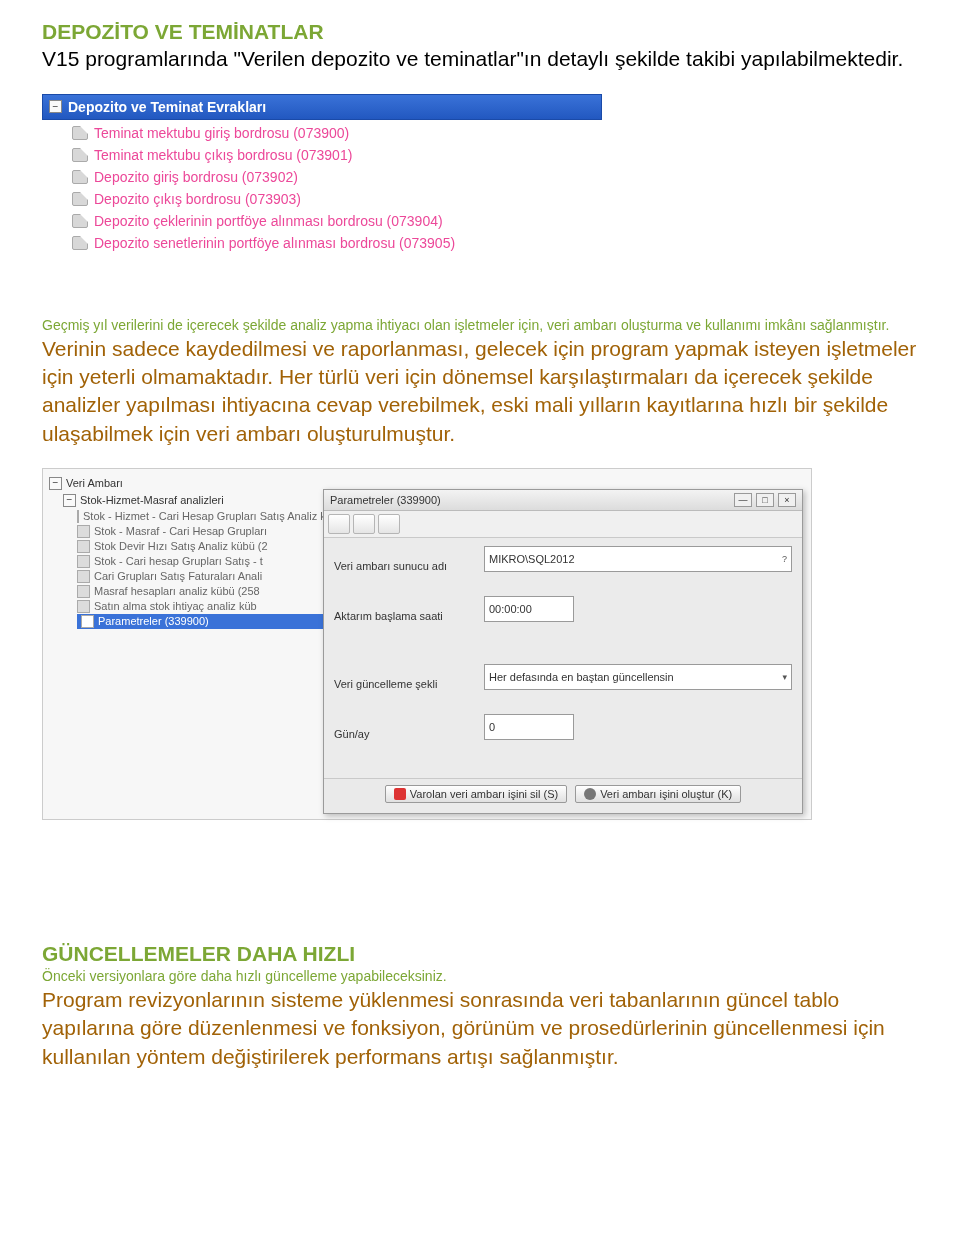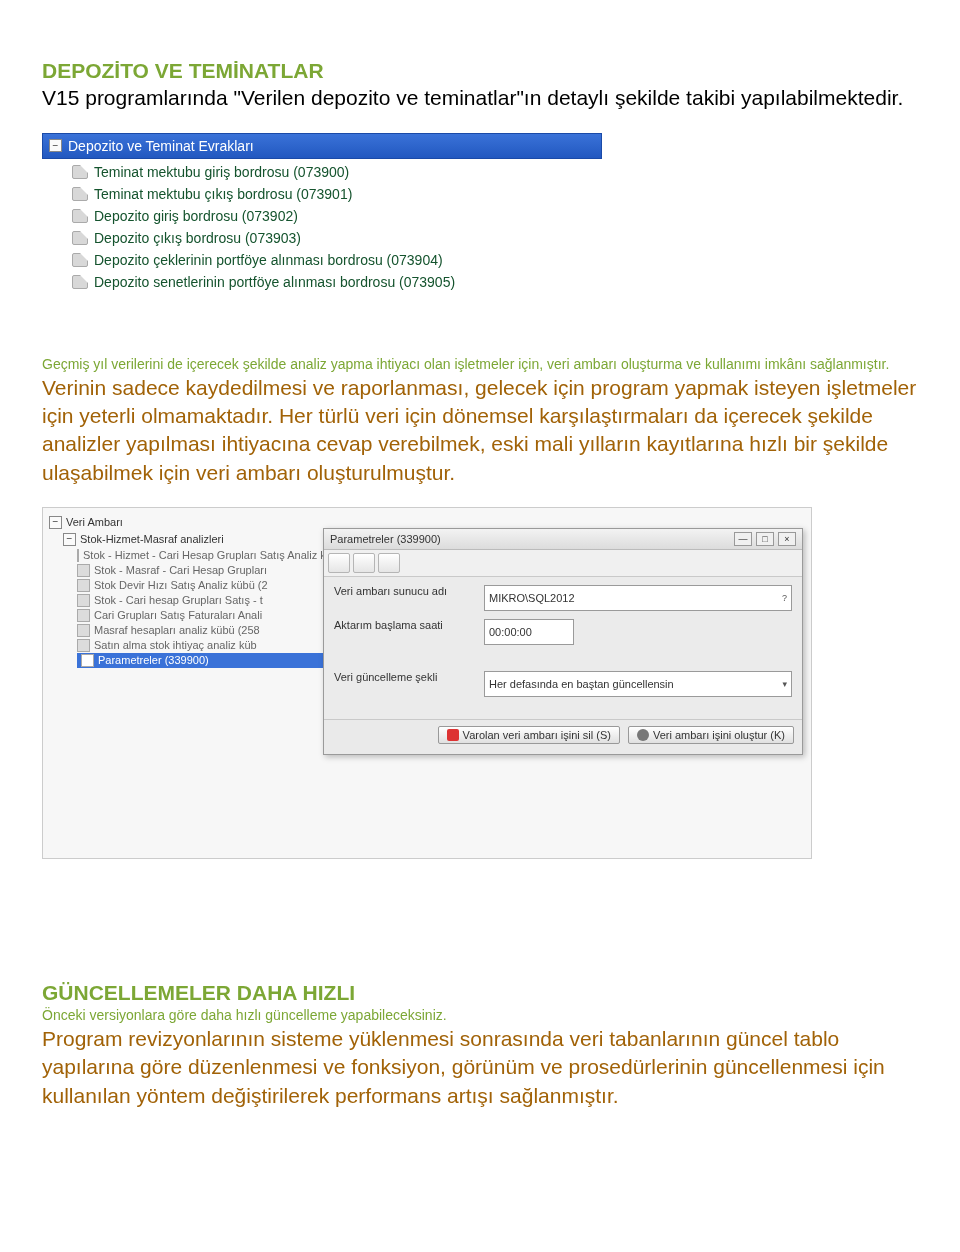--- a/index.html
+++ b/index.html
@@ -21,21 +21,21 @@
     font-size: 14px;
     font-weight: normal;
     line-height: 1.35;
   }
   .body-text {
     color: #a16207;
     font-size: 21px;
     line-height: 1.35;
   }
   .bold { font-weight: normal; }
-  .block { margin-bottom: 20px; margin-top: 39px; }
+  .block { margin-bottom: 20px; }
 
   
   .shot1 {
     margin: 12px 0 60px 0;
     width: 560px;
     font-family: "Segoe UI", Tahoma, Arial, sans-serif;
     font-size: 14px;
     color: #333;
   }
   .shot1-header {
@@ -57,21 +57,21 @@
   }
   .shot1-items {
     padding: 2px 0 2px 30px;
     background: #fff;
   }
   .shot1-row {
     display: flex;
     align-items: center;
     gap: 6px;
     padding: 3px 0;
-    color: #14532d;
+    color: #ec4899;
   }
   .doc-icon {
     width: 16px; height: 14px;
     background: #d8d8d8;
     border: 1px solid #aaa;
     border-radius: 2px;
     position: relative;
   }
   .doc-icon::after {
     content: "";
@@ -157,22 +157,22 @@
     width: 22px; height: 20px;
     border: 1px solid #b5b5b5;
     background: linear-gradient(#fff,#e5e5e5);
     border-radius: 2px;
   }
   .dialog-body {
     padding: 8px 10px 14px 10px;
   }
   .form-row {
     display: flex;
-    align-items: flex-start;
-    margin-bottom: 8px;
+    align-items: flex-end;
+    margin-bottom: 24px;
   }
   .form-label {
     width: 150px;
     font-size: 11px;
     color: #333;
   }
   .form-input {
     flex: 1;
     height: 26px;
     border: 1px solid #9a9a9a;
@@ -183,21 +183,21 @@
     align-items: center;
     justify-content: space-between;
   }
   .form-input.short { flex: 0 0 90px; }
   .form-input .dd { font-size: 9px; color: #555; }
   .dialog-footer {
     border-top: 1px solid #c9c9c9;
     padding: 6px 8px 10px 8px;
     display: flex;
     align-items: center;
-    justify-content: flex-end;
+    justify-content: center;
     gap: 8px;
     background: #eaeaea;
   }
   .footer-btn {
     display: flex; align-items: center; gap: 4px;
     border: 1px solid #999;
     background: linear-gradient(#fff,#e0e0e0);
     border-radius: 2px;
     padding: 2px 8px;
     font-size: 11px;
@@ -213,21 +213,21 @@
 <div class="block">
   <div class="heading-green">DEPOZİTO VE TEMİNATLAR</div>
   <div style="font-size:21px;line-height:1.35;">
     <span>V15 programlarında "</span><span class="bold">Verilen depozito ve teminatlar</span><span>"ın detaylı şekilde takibi yapılabilmektedir.</span>
   </div>
 </div>
 
 <div class="shot1">
   <div class="shot1-header">
     <span class="tree-toggle">−</span>
-    <span style="font-weight:normal;">Depozito ve Teminat Evrakları</span>
+    <span style="font-weight:bold;">Depozito ve Teminat Evrakları</span>
   </div>
   <div class="shot1-items">
     <div class="shot1-row">
         <span class="doc-icon"></span>
         <span>Teminat mektubu giriş bordrosu (073900)</span>
       </div>
     <div class="shot1-row">
         <span class="doc-icon"></span>
         <span>Teminat mektubu çıkış bordrosu (073901)</span>
       </div>
@@ -332,20 +332,26 @@
         </div>
       </div>
       <div class="section-gap"></div>
       <div class="form-row">
         <div class="form-label bold">Veri güncelleme şekli</div>
         <div class="form-input">
           <span>Her defasında en baştan güncellensin</span>
           <span class="dd">▾</span>
         </div>
       </div>
+      <div class="form-row">
+        <div class="form-label">Gün/ay</div>
+        <div class="form-input short">
+          <span>0</span>
+        </div>
+      </div>
     </div>
     <div class="dialog-footer">
       <div class="footer-btn">
         <span class="xicon"></span>
         <span>Varolan veri ambarı işini sil (S)</span>
       </div>
       <div class="footer-btn">
         <span class="gearicon"></span>
         <span>Veri ambarı işini oluştur (K)</span>
       </div>

